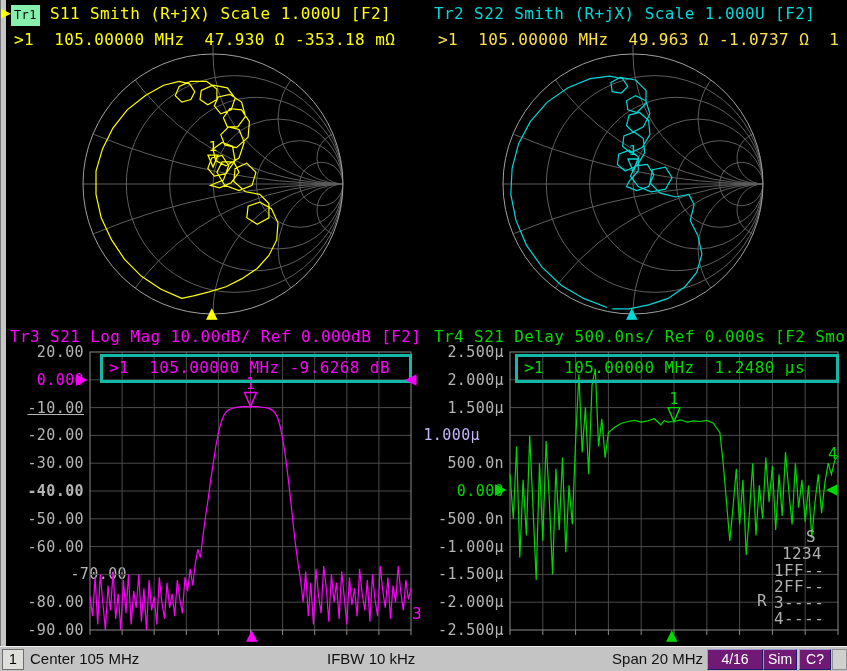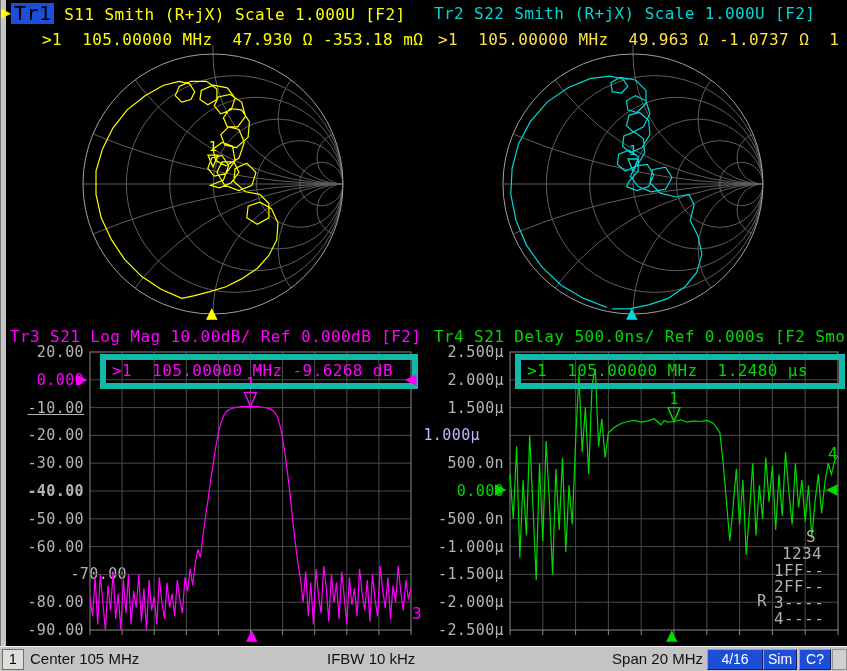--- a/index.html
+++ b/index.html
@@ -1,53 +1,53 @@
 <!DOCTYPE html>
 <html><head>
 <meta charset="utf-8">
 <style>
   html,body{margin:0;padding:0;background:#000;}
   body{width:847px;height:671px;overflow:hidden;position:relative;
        font-family:"DejaVu Sans Mono",monospace;}
   #screen{position:absolute;left:0;top:0;width:847px;height:671px;background:#000;}
   .row{position:absolute;white-space:pre;font-size:16px;letter-spacing:.4px;line-height:21px;}
-  .badge{display:inline-block;background:#1d4ed8;color:#000;padding:0 3px;font-size:20px;letter-spacing:.4px;}
+  .badge{display:inline-block;background:#86efac;color:#000;padding:0 3px;font-size:12px;letter-spacing:.4px;}
   .ttl{margin-left:10px;}
   .ylab{position:absolute;width:84px;text-align:right;font-size:15px;letter-spacing:.4px;line-height:20px;white-space:pre;}
   .tri{position:absolute;font-size:15px;line-height:15px;font-family:"DejaVu Sans",sans-serif;}
   .tracenum{position:absolute;font-size:16px;letter-spacing:.4px;}
-  .robox{position:absolute;border:6px solid #14b8a6;height:23px;font-size:16px;
+  .robox{position:absolute;border:3px solid #14b8a6;height:23px;font-size:16px;
          letter-spacing:.4px;line-height:21px;white-space:pre;padding-left:6px;z-index:4;}
   .bezel{position:absolute;top:0;width:5px;height:646px;background:#b9b9b9;}
   #bezL{left:0;border-right:1px solid #777;}
   #bezR{left:842;width:5px;border-left:1px solid #777;background:#c6c6c6;}
   .portline{position:absolute;color:#b0b0b0;font-size:16px;letter-spacing:.4px;white-space:pre;z-index:6;line-height:16px;}
   #statusbar{position:absolute;left:0;top:646px;width:847px;height:25px;background:#c4c4c4;
              border-top:1px solid #ececec;font-family:"Liberation Sans",sans-serif;font-size:15px;color:#111;}
   .sb{position:absolute;top:3px;white-space:pre;}
   #chanbox{position:absolute;left:2px;top:2px;width:20px;height:19px;background:#dededa;
            border:1px solid #707070;text-align:center;font-size:14px;line-height:18px;color:#000;}
-  .bluebadge{position:absolute;top:2px;height:19px;background:#1d4ed8;color:#fff;text-align:center;
+  .bluebadge{position:absolute;top:2px;height:19px;background:#701a75;color:#fff;text-align:center;
              font-size:14px;line-height:18px;border:1px solid #1c1c60;border-top-color:#9a9ad0;border-left-color:#9a9ad0;}
   #nub{position:absolute;left:832px;top:2px;width:13px;height:19px;background:#d0d0d0;border:1px solid #909090;}
   svg{position:absolute;z-index:1;}
   .txt{z-index:3;}
   .ovl{z-index:5;}
 </style>
 </head>
 <body>
 
 <div id="screen">
 
   <div class="bezel" id="bezL"></div>
   <div class="bezel" id="bezR"></div>
 
   <span class="tri txt" style="left:1px;top:5px;color:#ffff00;font-size:13px;">▶</span>
   <div class="row txt" style="left:11px;top:3px;color:#ffff00;"><span class="badge">Tr1</span><span class="ttl">S11 Smith (R+jX) Scale 1.000U [F2]</span></div>
-  <div class="row txt" style="left:14px;top:29px;color:#ffff00;margin-left:28px;">&gt;1  105.00000 MHz  47.930 Ω -353.18 mΩ</div>
+  <div class="row txt" style="left:14px;top:29px;color:#ffff00;">&gt;1  105.00000 MHz  47.930 Ω -353.18 mΩ</div>
   <svg id="smith1" viewBox="-140 -140 280 280" style="left:73px;top:44px;" width="280" height="280">
       <clipPath id="smith1c">
         <circle cx="0" cy="0" r="130"></circle>
       </clipPath>
       <g clip-path="url(#smith1c)">
         <circle cx="21.666666666666668" cy="0" r="108.33333333333334" fill="none" stroke="#5e5e5e"></circle>
         <circle cx="43.333333333333336" cy="0" r="86.66666666666667" fill="none" stroke="#5e5e5e"></circle>
         <circle cx="65" cy="0" r="65" fill="none" stroke="#5e5e5e"></circle>
         <circle cx="86.66666666666667" cy="0" r="43.333333333333336" fill="none" stroke="#5e5e5e"></circle>
         <circle cx="108.33333333333333" cy="0" r="21.666666666666668" fill="none" stroke="#5e5e5e"></circle>

